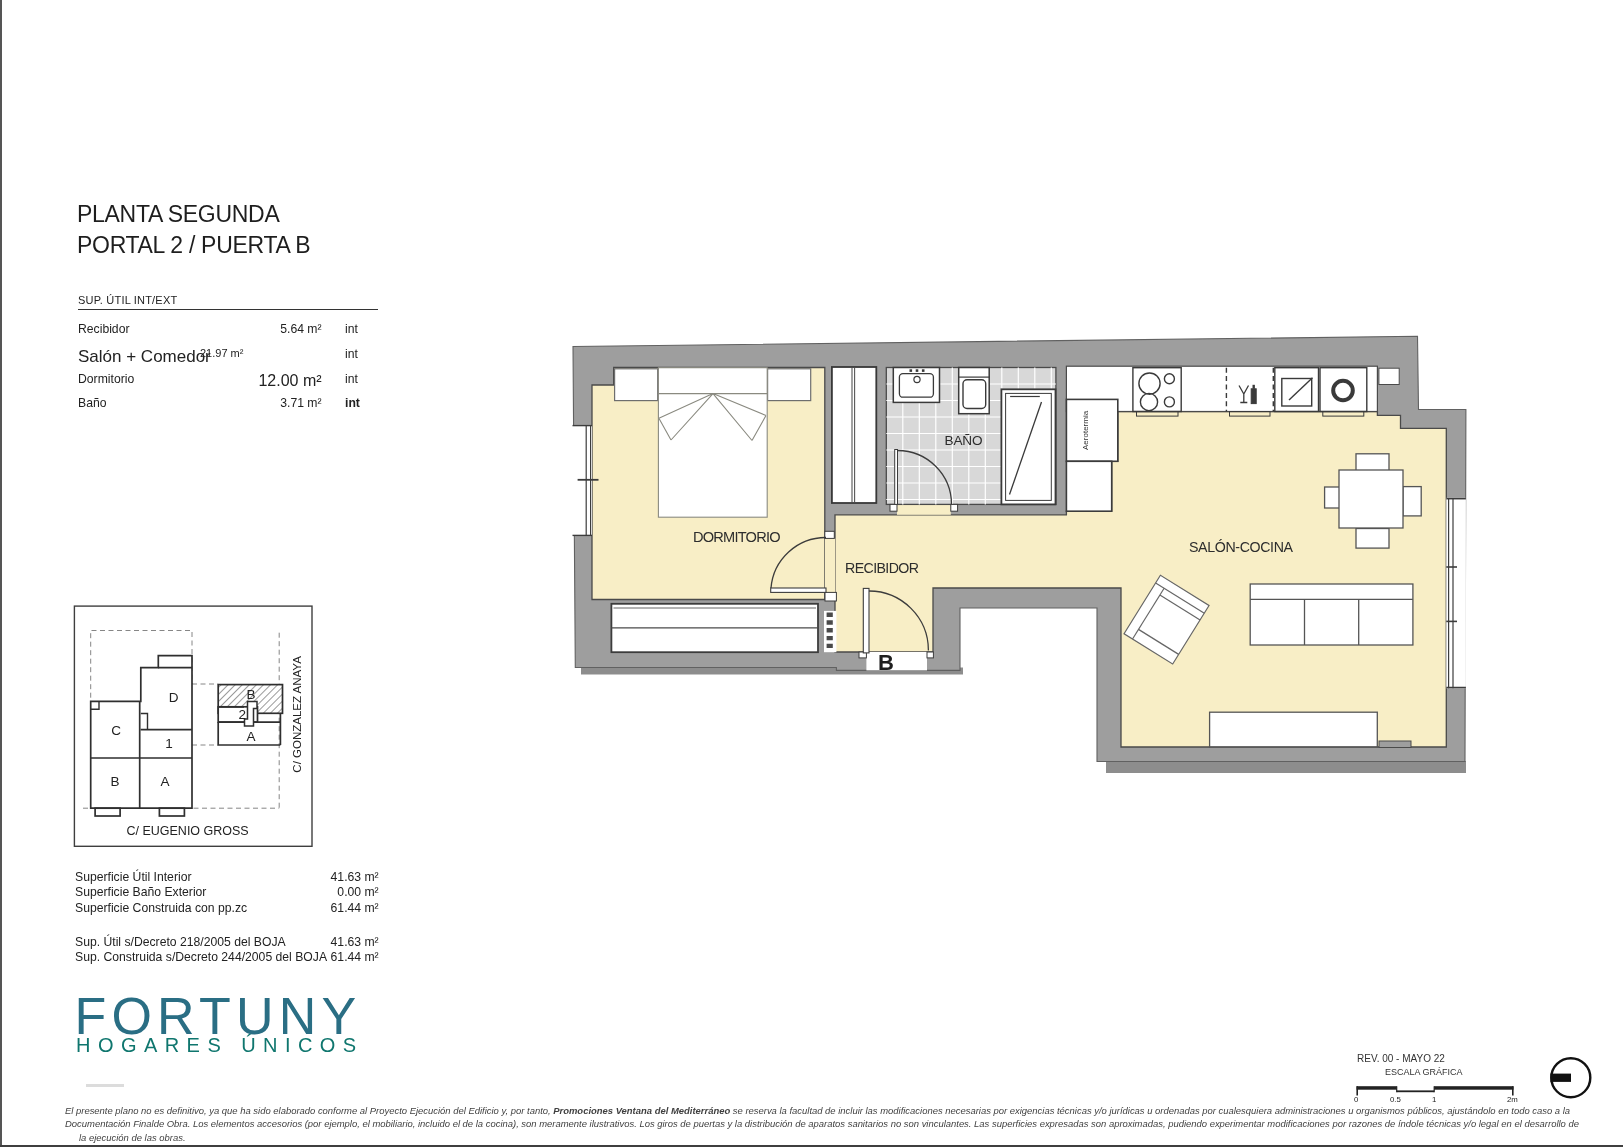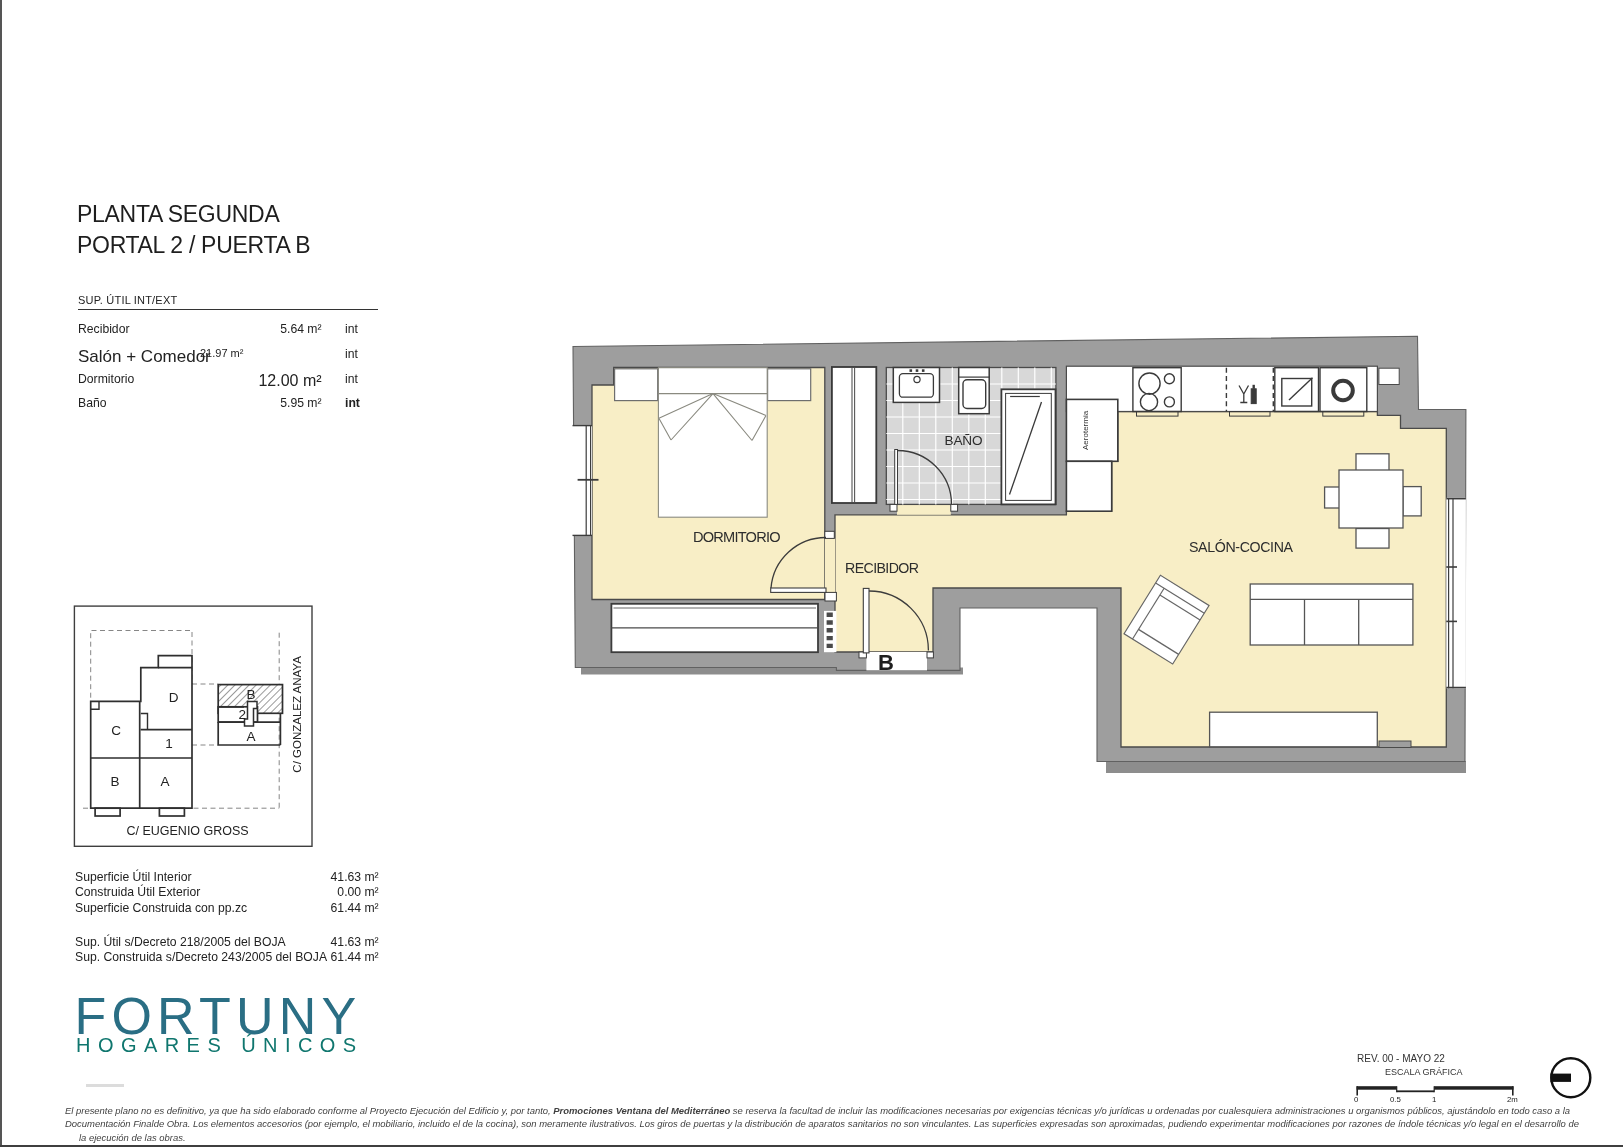--- a/index.html
+++ b/index.html
@@ -23,36 +23,36 @@
 
 <div class="abs lbl" style="left:78px;top:346.8px;font-size:17px;">Salón + Comedor</div>
 <div class="abs lbl" style="left:200px;top:346.8px;width:121.6px;font-size:11px;text-align:left;">21.97 m²</div>
 <div class="abs lbl" style="left:345px;top:346.8px;font-size:12.2px;">int</div>
 
 <div class="abs lbl" style="left:78px;top:371.8px;font-size:12.2px;">Dormitorio</div>
 <div class="abs lbl" style="left:200px;top:371.8px;width:121.6px;font-size:16px;text-align:right;">12.00 m²</div>
 <div class="abs lbl" style="left:345px;top:371.8px;font-size:12.2px;">int</div>
 
 <div class="abs lbl" style="left:78px;top:396.4px;font-size:12.2px;">Baño</div>
-<div class="abs lbl" style="left:200px;top:396.4px;width:121.6px;font-size:12.2px;text-align:right;">5.95 m²</div>
+<div class="abs lbl" style="left:200px;top:396.4px;width:121.6px;font-size:12.2px;text-align:right;">3.71 m²</div>
 <div class="abs lbl" style="left:345px;top:396.4px;font-size:12.2px;font-weight:bold;">int</div>
 
 <div class="abs lbl" style="left:75px;top:869.5px;font-size:12.2px;">Superficie Útil Interior</div>
 <div class="abs lbl" style="left:200px;top:869.5px;width:178.7px;font-size:12.2px;text-align:right;">41.63 m²</div>
 
-<div class="abs lbl" style="left:75px;top:885px;font-size:12.2px;">Construida Útil Exterior</div>
+<div class="abs lbl" style="left:75px;top:885px;font-size:12.2px;">Superficie Baño Exterior</div>
 <div class="abs lbl" style="left:200px;top:885px;width:178.7px;font-size:12.2px;text-align:right;">0.00 m²</div>
 
 <div class="abs lbl" style="left:75px;top:900.5px;font-size:12.2px;">Superficie Construida con pp.zc</div>
 <div class="abs lbl" style="left:200px;top:900.5px;width:178.7px;font-size:12.2px;text-align:right;">61.44 m²</div>
 
 <div class="abs lbl" style="left:75px;top:934.5px;font-size:12.2px;">Sup. Útil s/Decreto 218/2005 del BOJA</div>
 <div class="abs lbl" style="left:200px;top:934.5px;width:178.7px;font-size:12.2px;text-align:right;">41.63 m²</div>
 
-<div class="abs lbl" style="left:75px;top:950px;font-size:12.2px;">Sup. Construida s/Decreto 243/2005 del BOJA</div>
+<div class="abs lbl" style="left:75px;top:950px;font-size:12.2px;">Sup. Construida s/Decreto 244/2005 del BOJA</div>
 <div class="abs lbl" style="left:200px;top:950px;width:178.7px;font-size:12.2px;text-align:right;">61.44 m²</div>
 
 <div class="abs" style="left:74.5px;top:986px;font-size:52px;color:#2a6e84;letter-spacing:5.2px;">FORTUNY</div>
 
 <div class="abs" style="left:76px;top:1034px;font-size:20px;color:#0f766e;letter-spacing:7.45px;">HOGARES ÚNICOS</div>
 
 <div class="abs" style="left:1357px;top:1053px;font-size:10px;color:#333;">REV. 00 - MAYO 22</div>
 
 <div class="abs" style="left:1357px;top:1066.5px;font-size:9px;color:#333;margin-left:28px;">ESCALA GRÁFICA</div>
 

